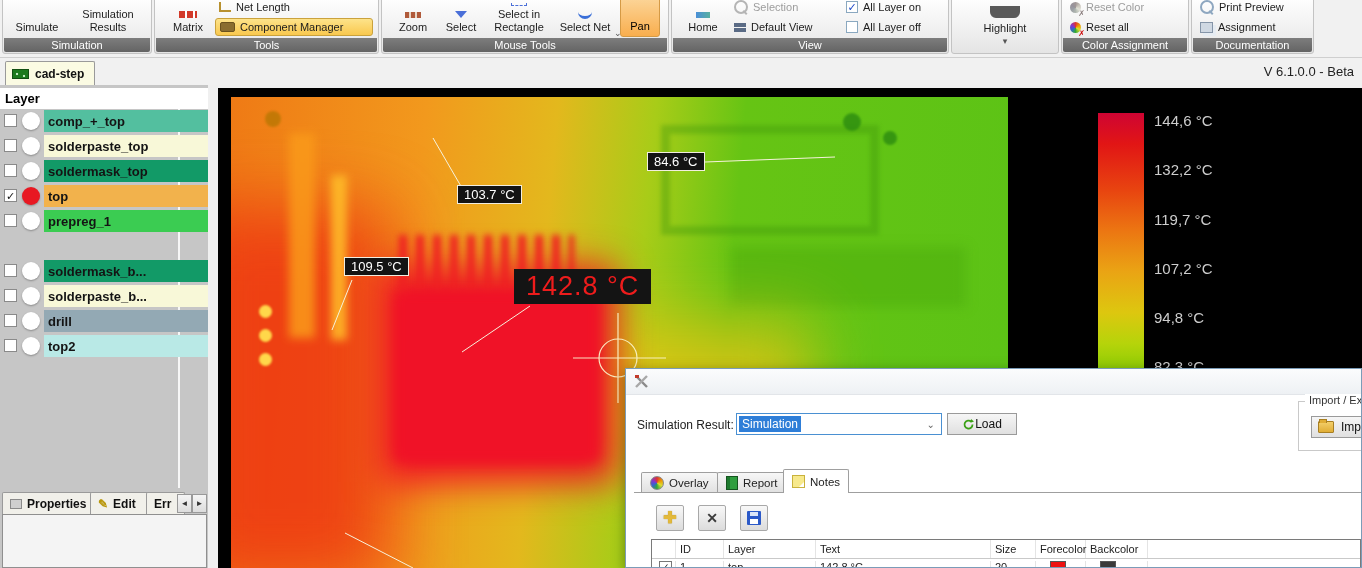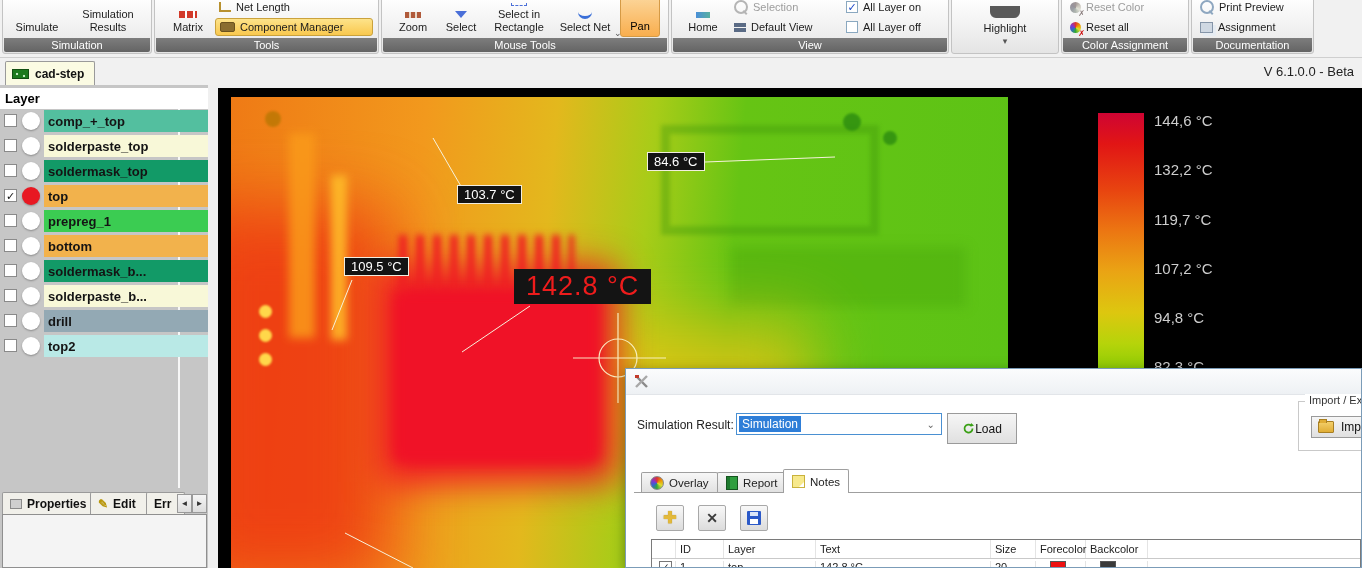--- a/index.html
+++ b/index.html
@@ -95,21 +95,21 @@
   
   #dialog{position:absolute;left:625px;top:368px;width:737px;height:200px;background:#fff;border:1px solid #7b9cb8;
           box-shadow:0 3px 12px rgba(0,0,0,.35);overflow:hidden;box-sizing:border-box;}
   .dtitle{position:absolute;left:0;top:0;right:0;height:25px;background:linear-gradient(#fbfcfd,#eef1f4);
           border-bottom:1px solid #e2e5e9;display:flex;align-items:center;gap:7px;padding-left:8px;font-size:12px;color:#222;}
   .sim-label{position:absolute;left:11px;top:49px;font-size:12px;color:#222;}
   .combo{position:absolute;left:110px;top:44px;width:206px;height:22px;background:#fff;border:1px solid #4a90d2;box-sizing:border-box;
          display:flex;align-items:center;}
   .combo .val{margin-left:2px;background:#2e7ed8;color:#fff;font-size:12px;padding:1px 3px;}
   .combo .cchev{position:absolute;right:6px;color:#666;font-size:10px;}
-  .loadbtn{position:absolute;left:321px;top:44px;width:70px;height:31px;background:linear-gradient(#f6f6f6,#e0e0e0);
+  .loadbtn{position:absolute;left:321px;top:44px;width:70px;height:22px;background:linear-gradient(#f6f6f6,#e0e0e0);
            border:1px solid #9a9a9a;display:flex;align-items:center;justify-content:center;font-size:12px;color:#111;box-sizing:border-box;}
   .impgroup{position:absolute;left:672px;top:32px;width:160px;height:48px;border:1px solid #c9c9c9;}
   .impgroup .leg{position:absolute;top:-8px;left:6px;background:#fff;padding:0 4px;font-size:11px;color:#333;white-space:nowrap;}
   .impbtn{position:absolute;left:12px;top:14px;width:120px;height:22px;background:linear-gradient(#f6f6f6,#e0e0e0);
           border:1px solid #9a9a9a;display:flex;align-items:center;gap:7px;font-size:12px;color:#111;padding-left:6px;box-sizing:border-box;}
   .folder{width:14px;height:10px;background:linear-gradient(#f3cf6a,#e0ad35);border:1px solid #a87f22;border-radius:1px;position:relative;}
   .folder::before{content:"";position:absolute;left:0;top:-3px;width:6px;height:3px;background:#e0ad35;border:1px solid #a87f22;border-bottom:none;}
   .dtab{position:absolute;top:103px;height:20px;background:linear-gradient(#f7f7f7,#e0e0e0);border:1px solid #9f9f9f;border-bottom:none;
         border-radius:2px 2px 0 0;display:flex;align-items:center;gap:5px;font-size:11.5px;padding:0 8px;color:#222;}
   .dtab.active{top:100px;height:23px;background:#fff;z-index:3;}
@@ -287,26 +287,20 @@
     <span class="cbx"><span>✓</span></span>
     <span class="circ" style="background-color: rgb(232, 24, 34);"></span>
     <span class="lname">top</span>
   </div>
   <div class="lrow" style="top:125px;">
     <span class="band" style="background-color: rgb(59, 204, 82);"></span>
     <span class="cbx"></span>
     <span class="circ" style="background-color: rgb(255, 255, 255);"></span>
     <span class="lname">prepreg_1</span>
   </div>
-  <div class="lrow" style="top:150px;">
-    <span class="band" style="background-color: rgb(242, 178, 76);"></span>
-    <span class="cbx"></span>
-    <span class="circ" style="background-color: rgb(255, 255, 255);"></span>
-    <span class="lname">bottom</span>
-  </div>
   <div class="lrow" style="top:175px;">
     <span class="band" style="background-color: rgb(18, 154, 103);"></span>
     <span class="cbx"></span>
     <span class="circ" style="background-color: rgb(255, 255, 255);"></span>
     <span class="lname">soldermask_b...</span>
   </div>
   <div class="lrow" style="top:200px;">
     <span class="band" style="background-color: rgb(248, 248, 216);"></span>
     <span class="cbx"></span>
     <span class="circ" style="background-color: rgb(255, 255, 255);"></span>

